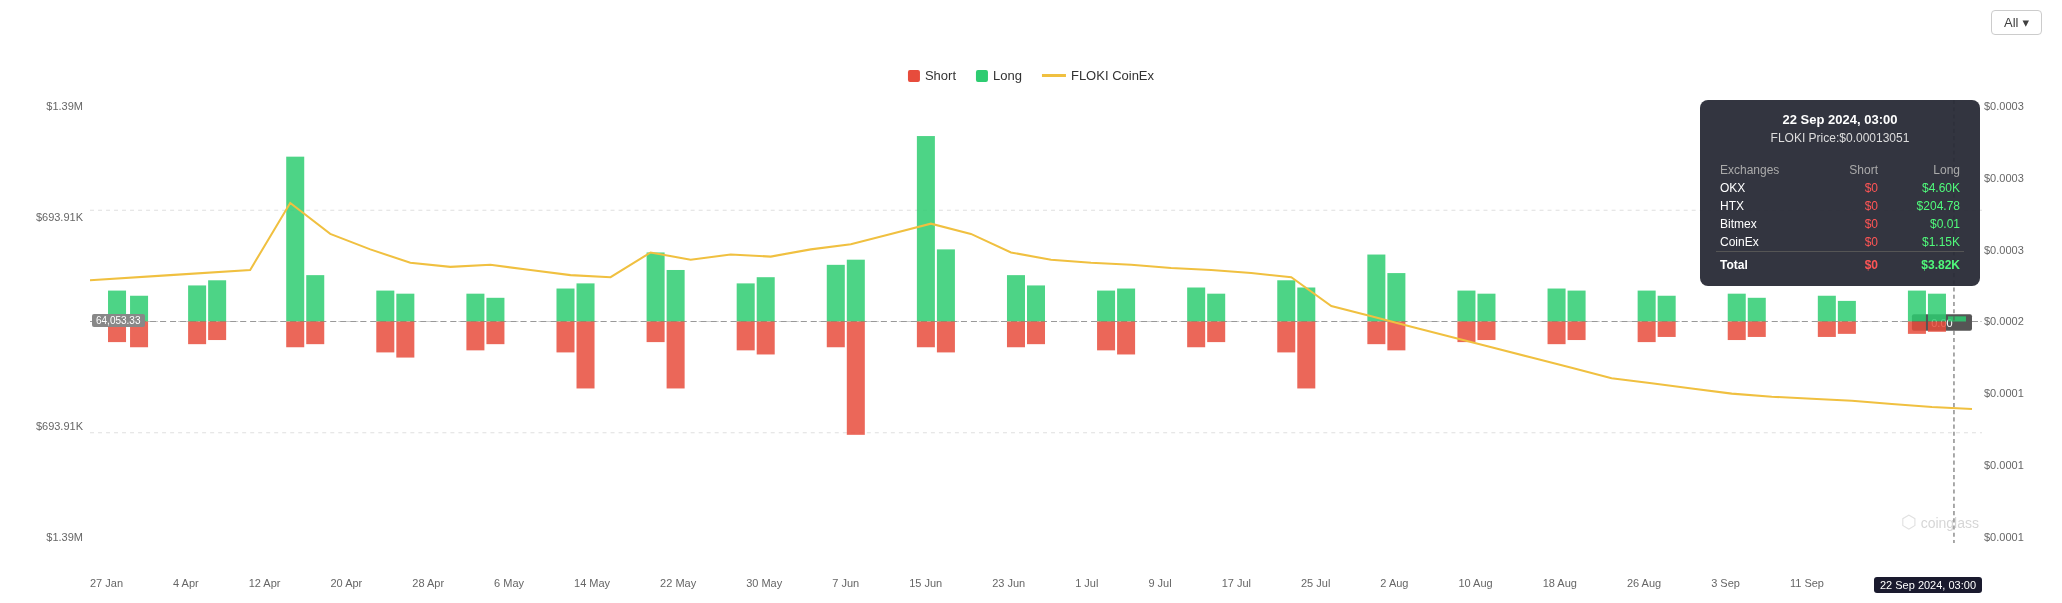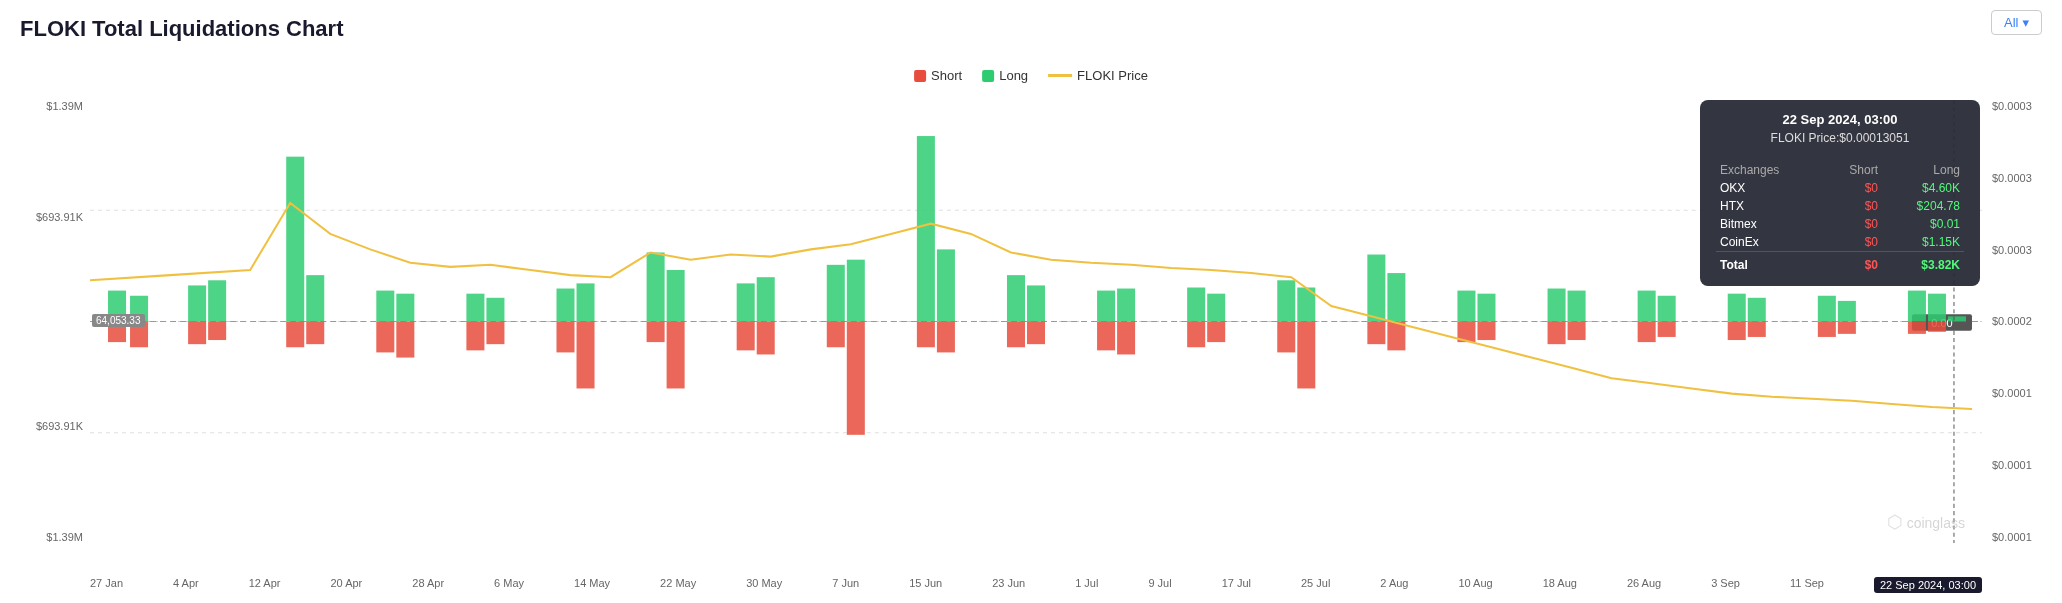--- a/index.html
+++ b/index.html
@@ -31,21 +31,21 @@
       right: 20px;
       background: #fff;
       border: 1px solid #ccc;
       border-radius: 4px;
       padding: 4px 12px;
       font-size: 13px;
       cursor: pointer;
       display: flex;
       align-items: center;
       gap: 4px;
-      color: #3b82f6;
+      color: #404040;
     }
     .legend {
       position: absolute;
       top: 68px;
       left: 50%;
       transform: translateX(-50%);
       display: flex;
       align-items: center;
       gap: 20px;
       font-size: 13px;
@@ -87,21 +87,21 @@
       justify-content: space-between;
       align-items: flex-end;
       padding-right: 8px;
       font-size: 11px;
       color: #666;
     }
     
     .y-axis-right {
       position: absolute;
       top: 100px;
-      right: 0;
+      right: 8px;
       width: 78px;
       bottom: 60px;
       display: flex;
       flex-direction: column;
       justify-content: space-between;
       align-items: flex-start;
       padding-left: 8px;
       font-size: 11px;
       color: #666;
     }
@@ -187,50 +187,49 @@
       font-size: 10px;
       background: #888;
       color: #fff;
       padding: 1px 4px;
       border-radius: 2px;
     }
     
     .watermark {
       position: absolute;
       bottom: 70px;
-      right: 97px;
+      right: 83px;
       font-size: 14px;
       color: #bbb;
       opacity: 0.6;
     }
   </style>
 </head>
 <body>
 
 <div class="chart-container">
 
-  <div class="chart-title">FLOKI Total Liquidations Chart</div>
 
   <button class="all-button">
     <span>All</span>
     <span>▾</span>
   </button>
 
   <div class="legend">
     <div class="legend-item">
       <div class="legend-dot" style="background:#e74c3c;"></div>
       <span>Short</span>
     </div>
     <div class="legend-item">
       <div class="legend-dot" style="background:#2ecc71;"></div>
       <span>Long</span>
     </div>
     <div class="legend-item">
       <div class="legend-line"></div>
-      <span>FLOKI Price</span>
+      <span>FLOKI CoinEx</span>
     </div>
   </div>
 
   <div class="y-axis-left">
     <span>$1.39M</span>
     <span>$693.91K</span>
     <span></span>
     <span>$693.91K</span>
     <span>$1.39M</span>
   </div>

